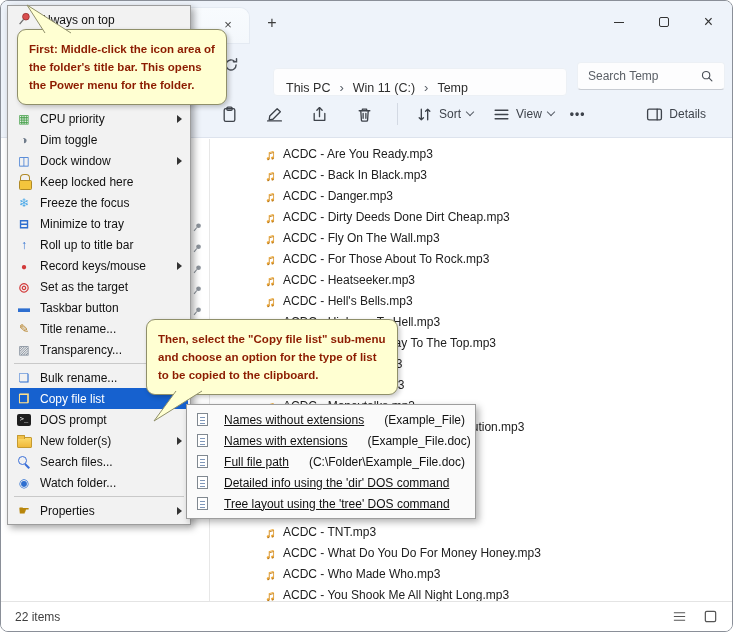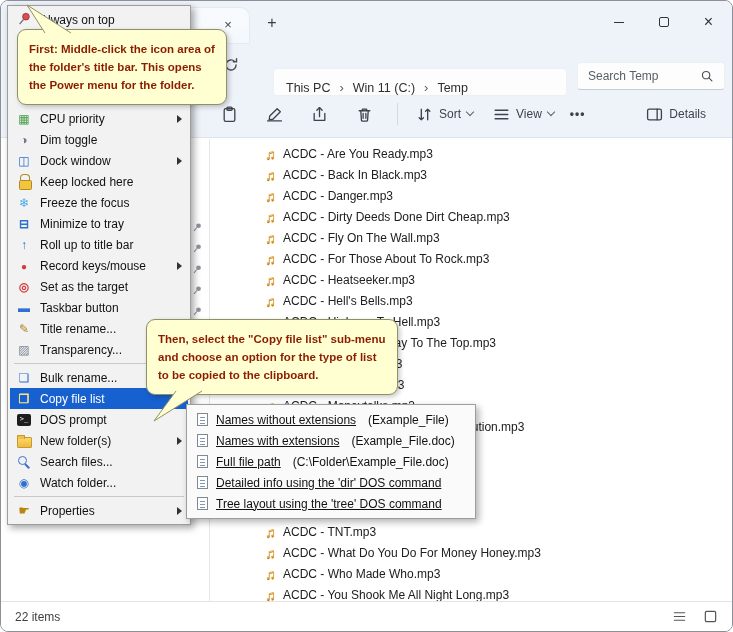--- a/index.html
+++ b/index.html
@@ -94,21 +94,21 @@
                          background:#f0c049; border:1px solid #c59a30; border-bottom:none; border-radius:1px 1px 0 0; }
   .ic-searchfiles::before { content:""; position:absolute; left:2px; top:2px; width:7px; height:7px;
                             border:1.7px solid #3a6fd8; border-radius:50%; }
   .ic-searchfiles::after { content:""; position:absolute; left:9px; top:9px; width:6px; height:2px;
                            background:#3a6fd8; transform:rotate(45deg); transform-origin:0 50%; }
   .ic-watch::before { content:"◉"; color:#2e6fd0; }
   .ic-props::before { content:"☛"; color:#b8860b; font-size:13px; }
   
   .psub { position:absolute; left:185px; top:403px; width:290px; background:#fafafa; border:1px solid #9d9d9d;
           box-shadow:3px 3px 7px rgba(0,0,0,.3); padding:4px 2px; z-index:22; }
-  .ps-item { height:21px; display:flex; align-items:center; gap:8px; padding:0 8px; color:#111; white-space:nowrap; }
+  .ps-item { height:21px; display:flex; align-items:center; gap:16px; padding:0 8px; color:#111; white-space:nowrap;justify-content:space-between; }
   .pgico { width:11px; height:13px; flex:0 0 11px; border:1px solid #808890; background:#fff; position:relative; }
   .pgico::before { content:""; position:absolute; left:2px; right:2px; top:3px; height:7px;
                    background:repeating-linear-gradient(#7f97b9 0 1px, transparent 1px 3px); }
   .ps-label { text-decoration:underline; }
   .ps-example { margin-left:4px; }
   
   .callout { position:absolute; width:max-content; background:#ffffd2; border:1px solid #8f8f6a; border-radius:9px;
              padding:10px 11px; color:#8c1c00; font-weight:bold; font-size:11.5px; line-height:18px;
              box-shadow:2px 2px 5px rgba(0,0,0,.22); z-index:30; }
   .callout div { white-space:nowrap; }

